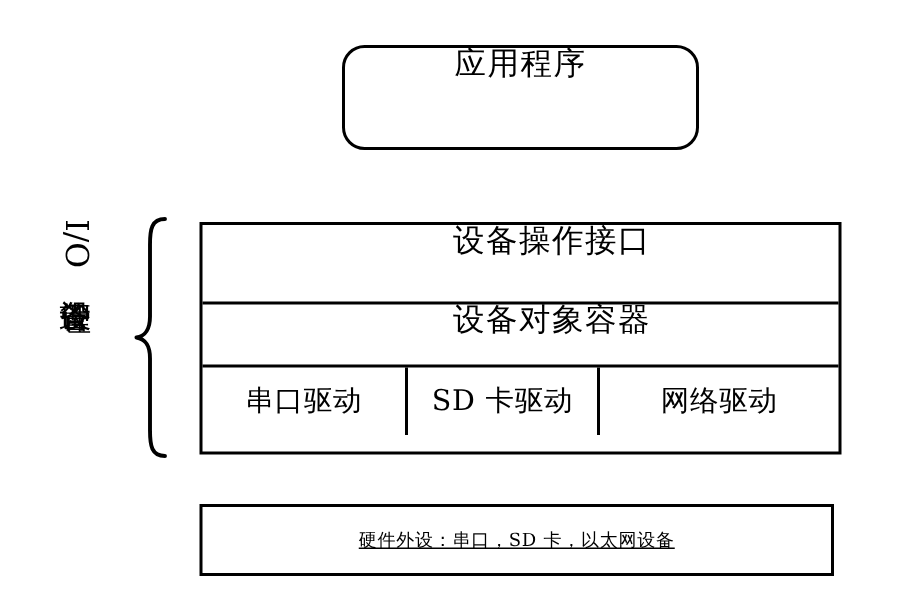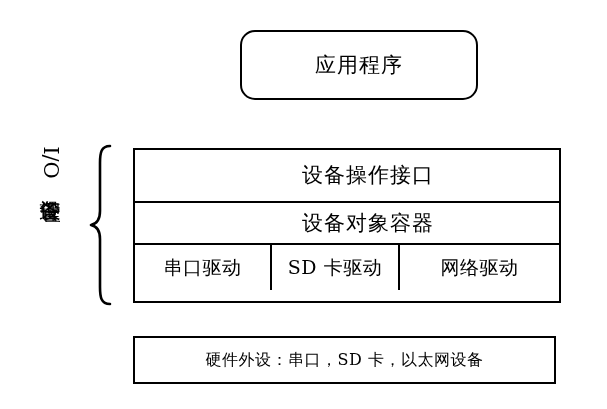--- a/index.html
+++ b/index.html
@@ -23,23 +23,21 @@
   .app-box {
     position: absolute;
     left: 228px;
     top: 30px;
     width: 238px;
     height: 70px;
     border: 2.5px solid #000000;
     border-radius: 15px;
     box-sizing: border-box;
     display: flex;
-    align-items: center;
-    justify-content: center;
-    margin-left: 12px;
+    justify-content: center;
   }
   .app-box .label {
     font-size: 21px;
     letter-spacing: 1px;
     line-height: 1;
   }
 
   
   .group-label {
     position: absolute;
@@ -92,21 +90,20 @@
     height: 155px;
     border: 2.5px solid #000000;
     box-sizing: border-box;
     display: flex;
     flex-direction: column;
   }
   .stack-row {
     flex: 0 0 auto;
     box-sizing: border-box;
     display: flex;
-    align-items: center;
     justify-content: center;
     padding-left: 42px;
   }
   .row-interface { height: 53px; border-bottom: 2.5px solid #000000; }
   .row-container { height: 42px; border-bottom: 2.5px solid #000000; }
   .row-drivers   { height: 45px; padding: 0; }
   .stack-row .label {
     font-size: 21px;
     line-height: 1;
     letter-spacing: 1px;
@@ -138,23 +135,24 @@
     top: 336px;
     width: 423px;
     height: 48px;
     border: 2.5px solid #000000;
     box-sizing: border-box;
     display: flex;
     align-items: center;
     justify-content: center;
   }
   .hw-box .label {
-    font-size: 16px;
+    font-size: 12px;
     line-height: 1;
     letter-spacing: 0.5px;
+    text-decoration: underline;
   }
 </style>
 </head>
 <body>
 
 <div id="canvas">
 
   <div class="app-box">
     <span class="label">应用程序</span>
   </div>

